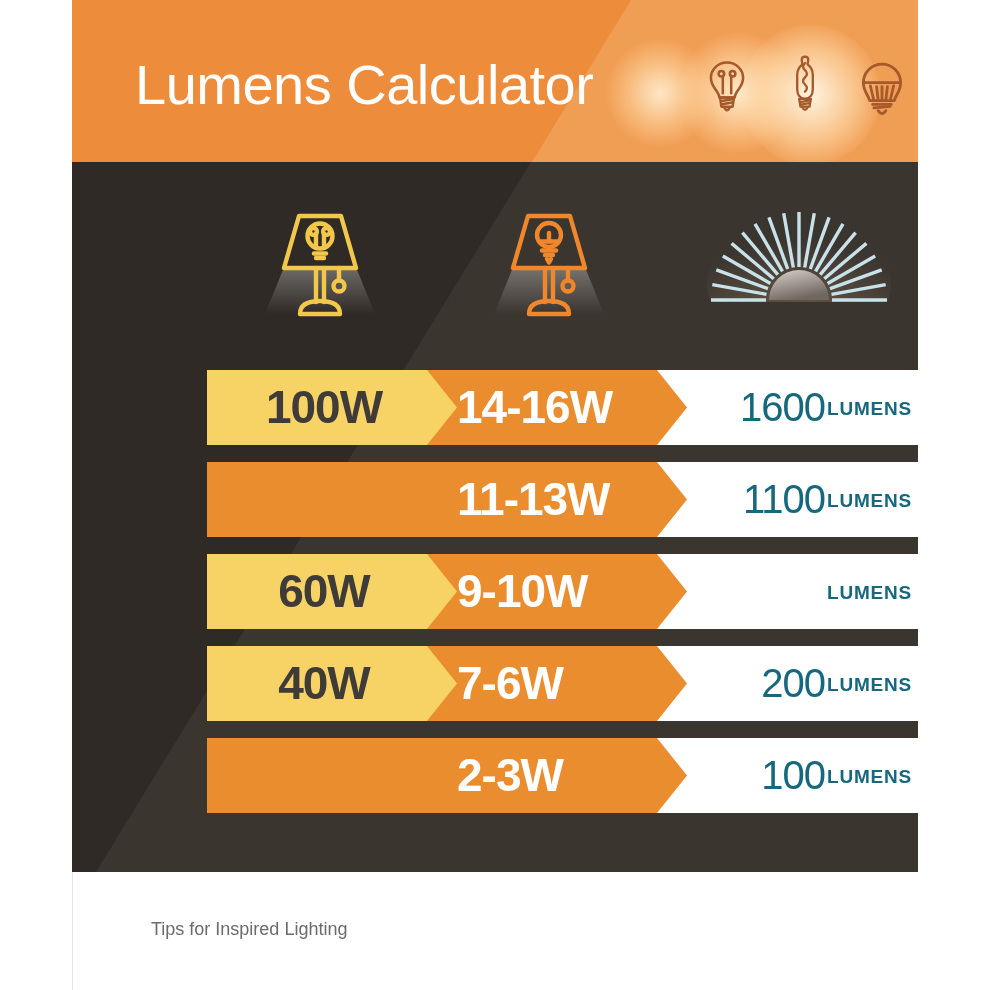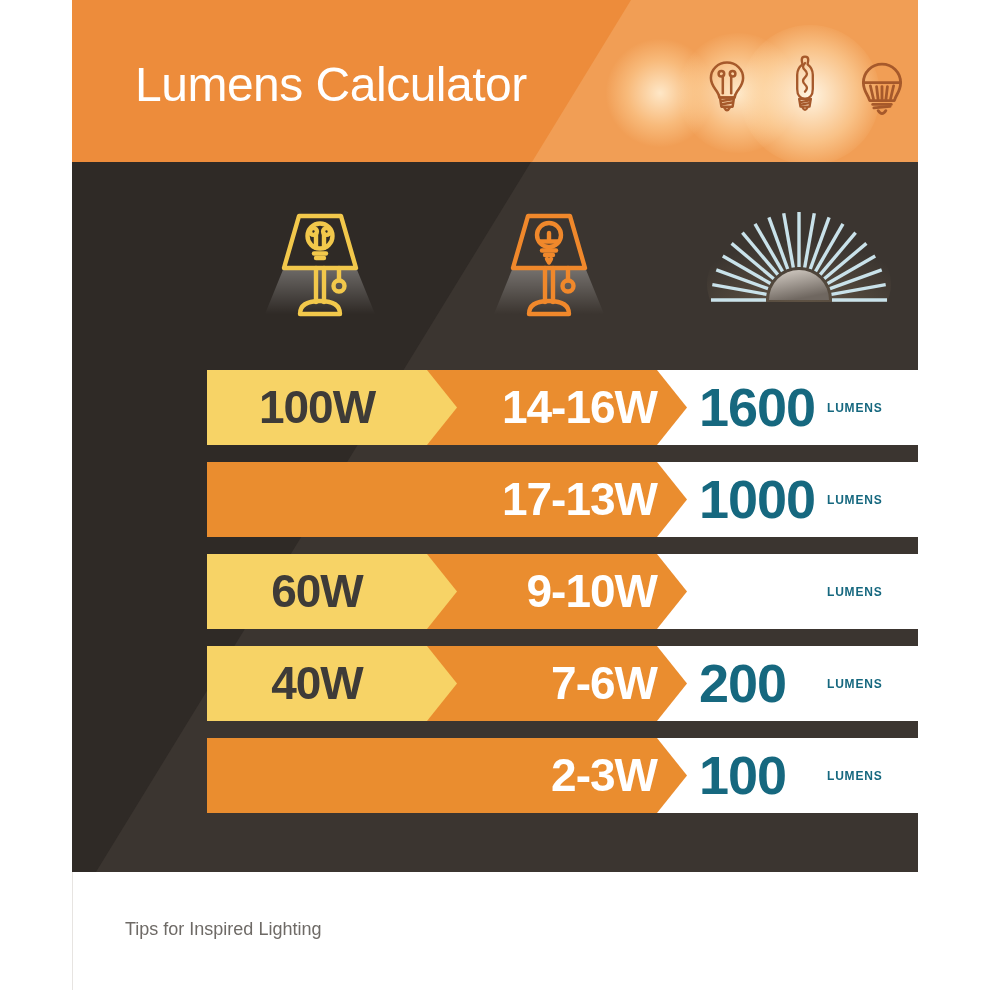--- a/index.html
+++ b/index.html
@@ -10,21 +10,21 @@
   
   .panel{left:72px;top:0;width:846px;height:872px;}
   .header{left:0;top:0;width:846px;height:162px;background:#ED8C3B;overflow:hidden;}
   .header-hl{left:0;top:0;width:846px;height:162px;background:#F19E55;
              clip-path:polygon(559px 0,460px 162px,846px 162px,846px 0);}
   .body{left:0;top:162px;width:846px;height:710px;background:#2F2A26;overflow:hidden;}
   .body-hl{left:0;top:0;width:846px;height:710px;background:#3B3530;
            clip-path:polygon(459px 0,24px 710px,846px 710px,846px 0);}
 
   .title{left:63px;top:57px;width:500px;height:56px;line-height:56px;
-         color:#ffffff;font-size:48px;font-weight:400;letter-spacing:-0.5px;}
+         color:#ffffff;font-size:56px;font-weight:400;letter-spacing:-0.5px;}
 
   
   .glow{border-radius:50%;}
   .g1{left:533px;top:38px;width:110px;height:110px;
       background:radial-gradient(circle,rgba(255,235,205,.95) 0%,rgba(255,214,160,.5) 42%,rgba(237,140,59,0) 70%);}
   .g2{left:606px;top:33px;width:120px;height:120px;
       background:radial-gradient(circle,rgba(255,238,210,.95) 0%,rgba(255,216,165,.5) 45%,rgba(237,140,59,0) 72%);}
   .g3{left:668px;top:25px;width:140px;height:140px;
       background:radial-gradient(circle,rgba(255,244,225,1) 0%,rgba(255,222,175,.55) 48%,rgba(237,140,59,0) 74%);}
 
@@ -40,32 +40,32 @@
         clip-path:polygon(17% 0,83% 0,100% 100%,0 100%);}
 
   
   .row{left:135px;width:720px;height:75px;}
   .seg{position:absolute;top:0;height:75px;}
   .seg-white{left:0;width:720px;background:#ffffff;z-index:1;}
   .seg-led{left:0;width:480px;background:#EA8D2F;z-index:2;
            clip-path:polygon(0 0,450px 0,480px 50%,450px 100%,0 100%);}
   .seg-old{left:0;width:250px;background:#F7D366;z-index:3;
            clip-path:polygon(0 0,220px 0,250px 50%,220px 100%,0 100%);}
-  .old-text{position:absolute;left:0;top:0;width:220px;height:75px;line-height:75px;text-align:center;
+  .old-text{position:absolute;left:7px;top:0;width:220px;height:75px;line-height:75px;text-align:center;
             font-size:46px;font-weight:600;color:#3E3B38;letter-spacing:-1px;}
-  .led-text{position:absolute;left:250px;top:0;width:200px;height:75px;line-height:75px;text-align:right;
+  .led-text{position:absolute;left:250px;top:0;width:200px;height:75px;line-height:75px;text-align:left;
             font-size:46px;font-weight:600;color:#ffffff;letter-spacing:-1px;}
-  .lum-num{position:absolute;left:492px;top:0;width:126px;height:75px;line-height:75px;text-align:left;
-           font-size:54px;font-weight:700;color:#16687F;letter-spacing:-1px;}
+  .lum-num{position:absolute;left:492px;top:0;width:126px;height:75px;line-height:75px;text-align:right;
+           font-size:40px;font-weight:400;color:#16687F;letter-spacing:-1px;}
   .lum-unit{position:absolute;left:620px;top:0;height:75px;line-height:77px;
-            font-size:12px;font-weight:700;color:#16687F;letter-spacing:.8px;}
+            font-size:19px;font-weight:700;color:#16687F;letter-spacing:.8px;}
 
   
   .footer-line{left:72px;top:872px;width:1px;height:118px;background:#E7E4E1;}
-  .footer-caption{left:125px;top:917px;width:400px;height:24px;line-height:24px;
+  .footer-caption{left:151px;top:917px;width:400px;height:24px;line-height:24px;
                   color:#6E6A66;font-size:18px;font-weight:400;}
 
   svg{display:block;}
 </style>
 </head>
 <body>
 
 <div class="page">
   <div class="abs panel">
 
@@ -197,25 +197,25 @@
         <div class="seg seg-led">
           <span class="led-text">14-16W</span>
         </div>
         <div class="seg seg-old">
           <span class="old-text">100W</span>
         </div>
       </div>
 
       <div class="abs row" style="top:300px">
         <div class="seg seg-white">
-          <span class="lum-num">1000</span>
-          <span class="lum-unit">LUMENS</span>
-        </div>
-        <div class="seg seg-led">
-          <span class="led-text">17-13W</span>
+          <span class="lum-num">1100</span>
+          <span class="lum-unit">LUMENS</span>
+        </div>
+        <div class="seg seg-led">
+          <span class="led-text">11-13W</span>
         </div>
       </div>
 
       <div class="abs row" style="top:392px">
         <div class="seg seg-white">
           <span class="lum-unit">LUMENS</span>
         </div>
         <div class="seg seg-led">
           <span class="led-text">9-10W</span>
         </div>

